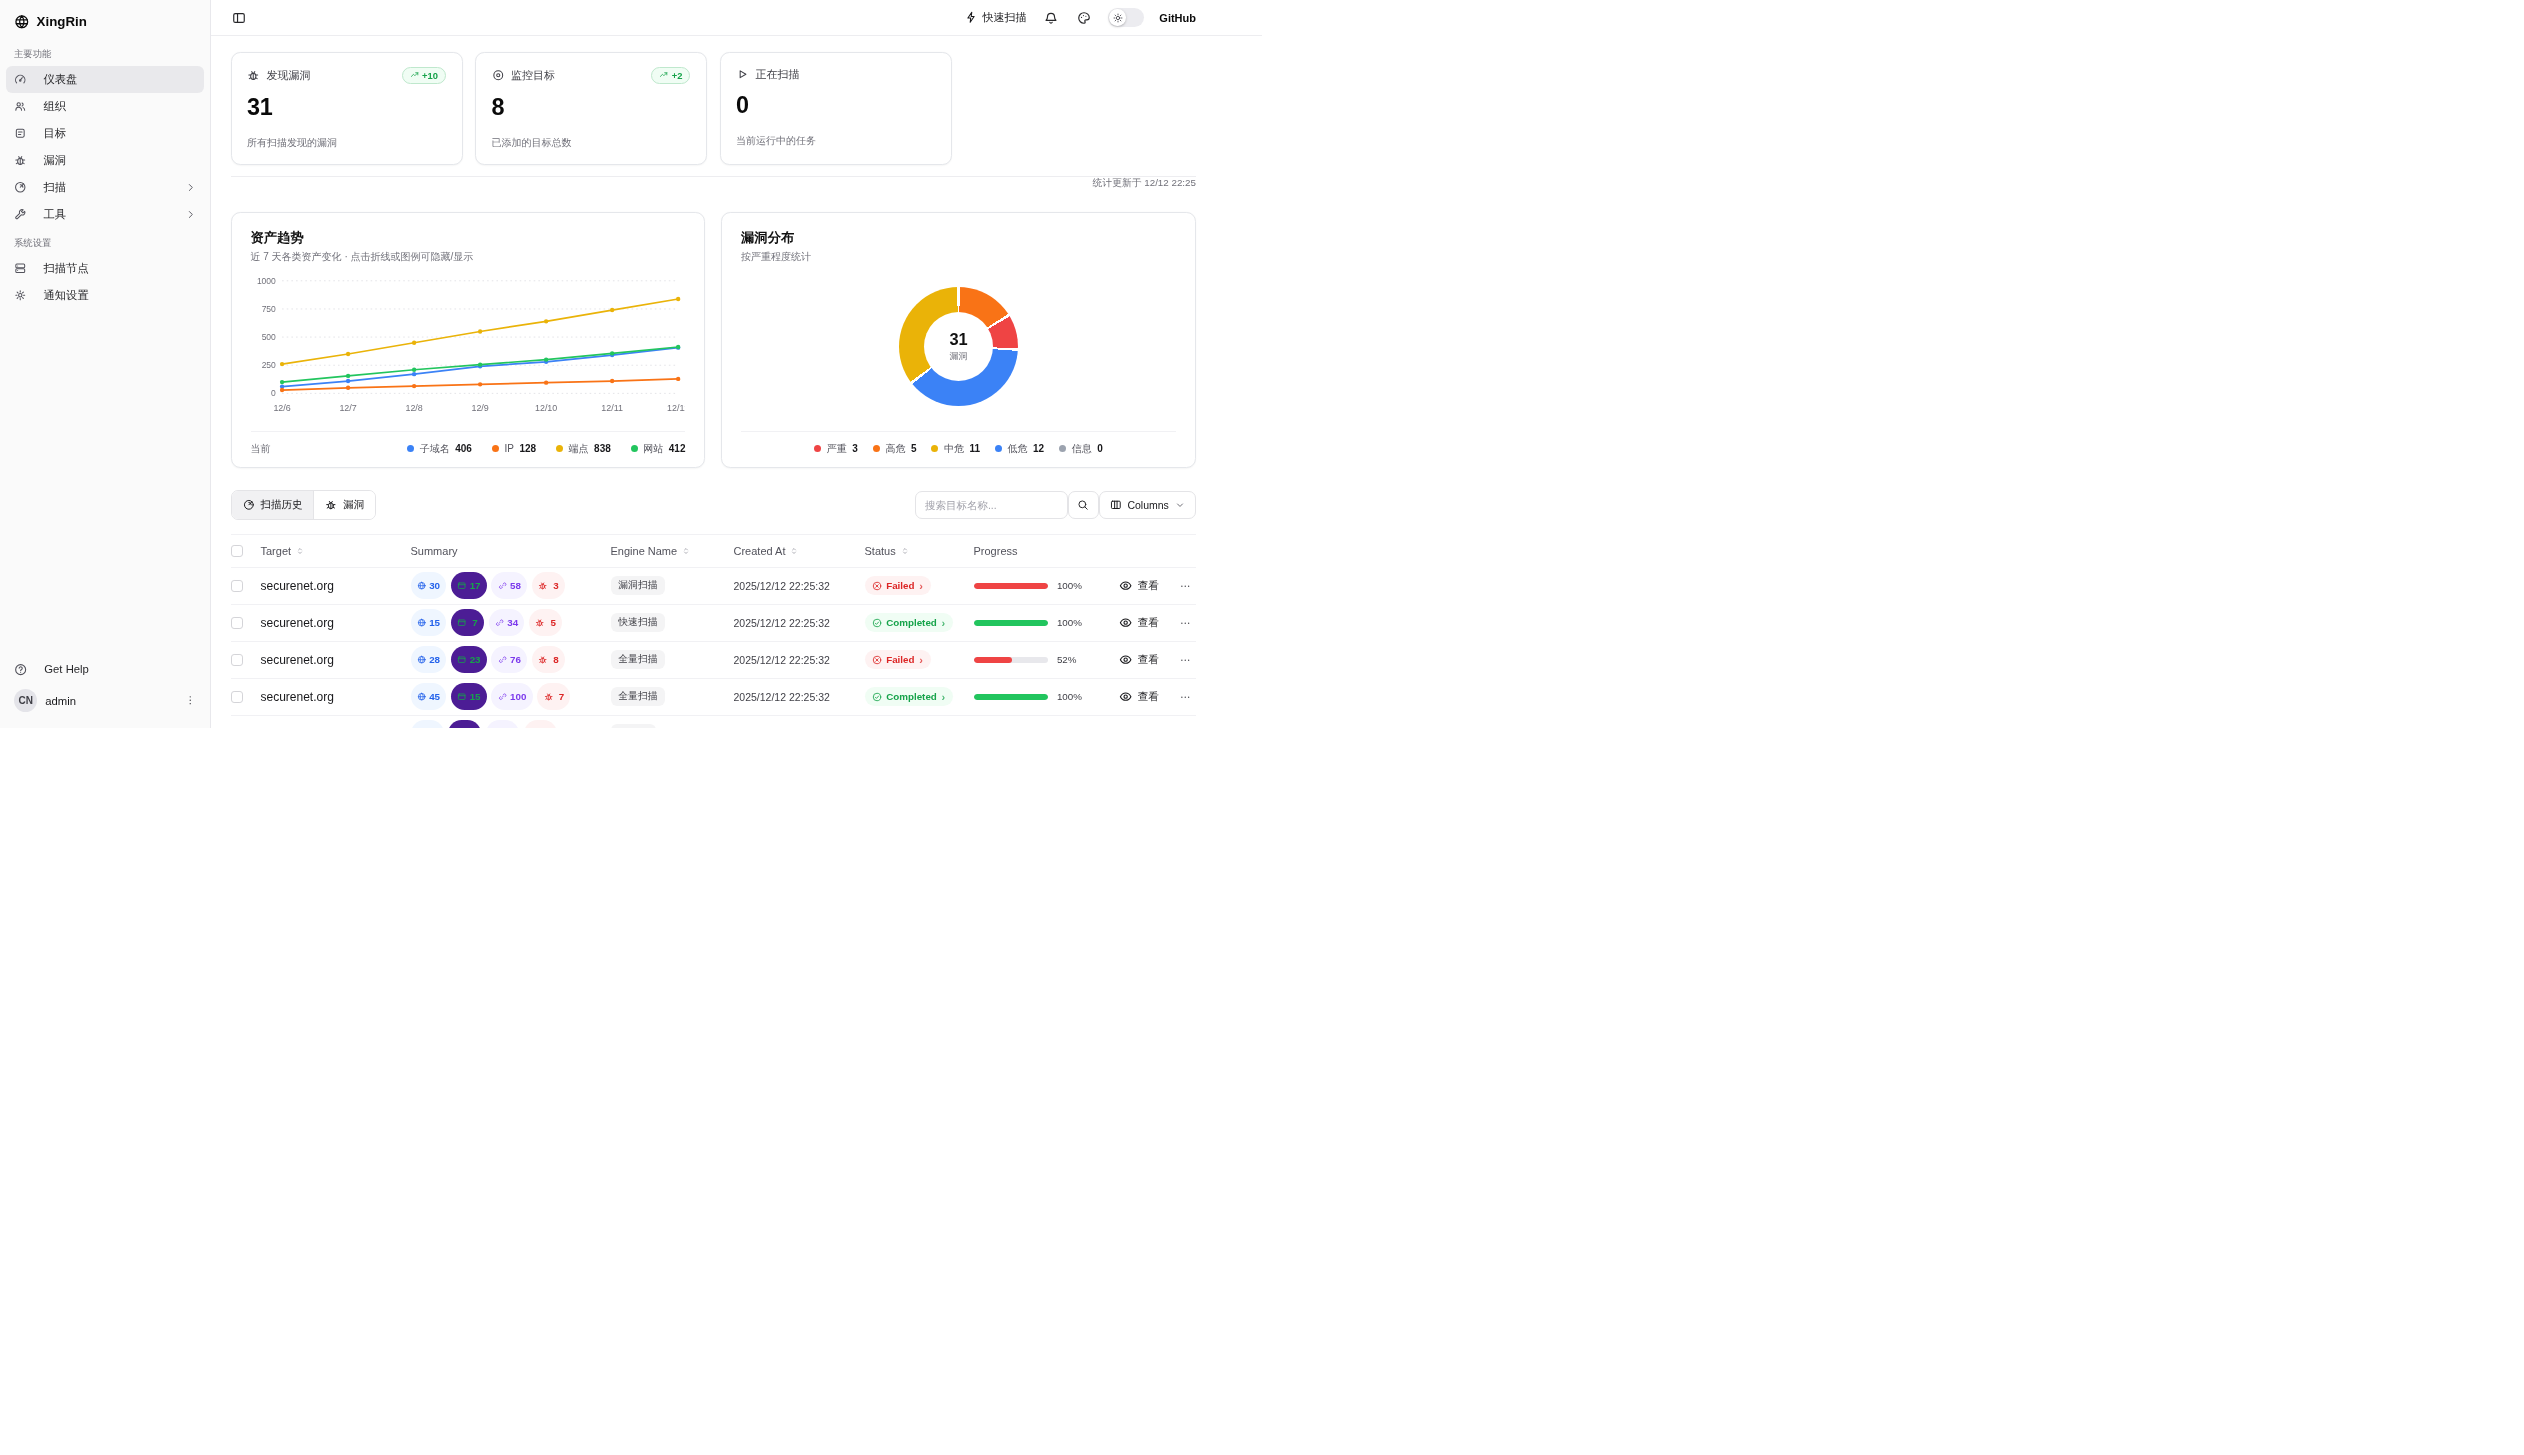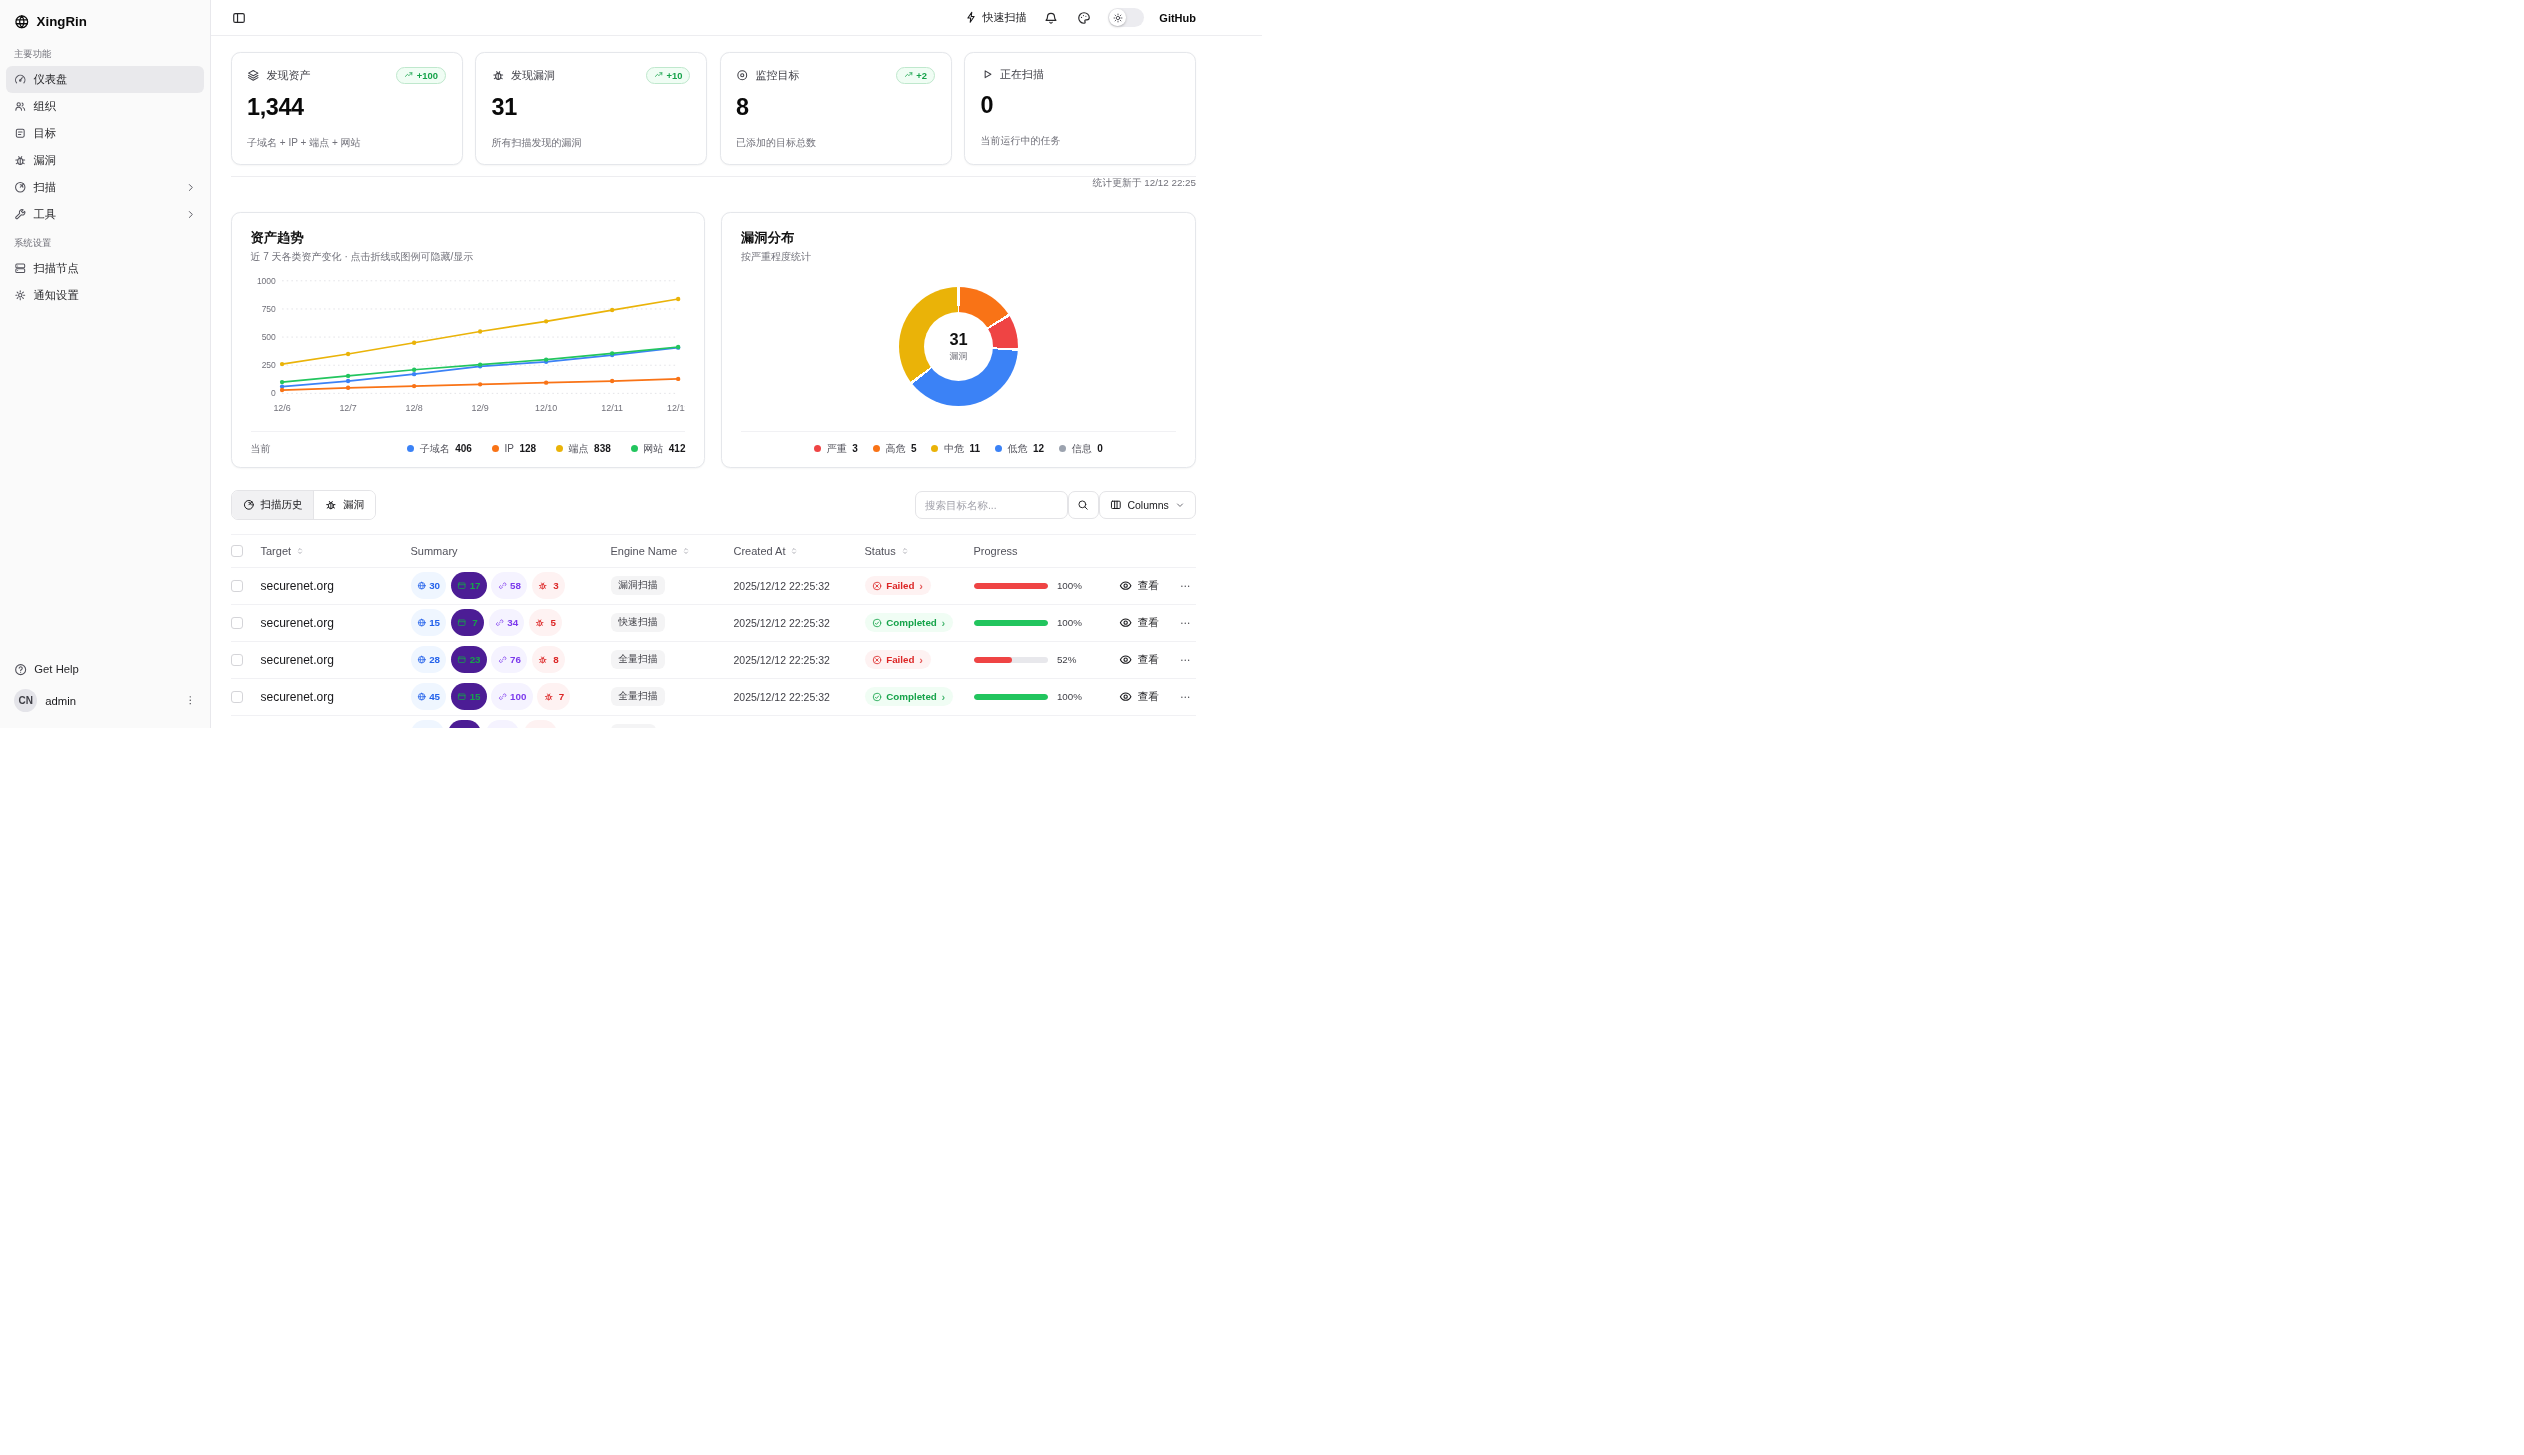--- a/index.html
+++ b/index.html
@@ -5,21 +5,21 @@
   *{box-sizing:border-box;margin:0;padding:0}
   html,body{width:1262px;height:728px;overflow:hidden}
   body{font-family:"Liberation Sans","DejaVu Sans",sans-serif;color:#18181b;background:#fff;font-size:11px}
   button,input{font-family:inherit;cursor:pointer}
   .app{display:flex;width:1262px;height:728px}
   
   .sidebar{width:211px;flex:none;background:#fafafa;border-right:0.8px solid #e8e8ec;display:flex;flex-direction:column;padding:7.8px 6.2px 9.4px}
   .logo-row{display:flex;align-items:center;gap:7px;padding:6.2px 7.8px 9.4px;color:#0a0a0a}
   .logo-text{font-size:13.3px;font-weight:700}
   .nav-label{font-size:9.4px;color:#71717a;padding:9.4px 7.8px 4.7px}
-  .nav-item{display:flex;align-items:center;gap:7px;height:27px;padding:0 7.8px;border-radius:6.2px;font-size:11.3px;color:#27272a;cursor:pointer}
+  .nav-item{display:flex;align-items:center;gap:17px;height:27px;padding:0 7.8px;border-radius:6.2px;font-size:11.3px;color:#27272a;cursor:pointer}
   .nav-item svg{color:#52525b;flex:none}
   .nav-item.active{background:#e9e9ec;font-weight:500}
   .nav-chev{margin-left:auto;color:#71717a}
   .sidebar-bottom{margin-top:auto}
   .user-row{display:flex;align-items:center;gap:7.8px;padding:6.2px 7.8px;border-radius:6.2px;cursor:pointer}
   .avatar{width:23.4px;height:23.4px;border-radius:50%;background:#e4e4e9;color:#3f3f46;font-size:10px;font-weight:600;display:flex;align-items:center;justify-content:center;flex:none}
   .user-name{font-size:11.3px;font-weight:500;color:#18181b}
   .user-kebab{margin-left:auto;color:#3f3f46;display:flex;background:none;border:0}
   
   .main{flex:1;display:flex;flex-direction:column;min-width:0}
@@ -255,36 +255,20 @@
         <a class="gh" href="#">GitHub</a>
       </div>
     </header>
 
     <div class="content">
 
       <div class="stats-grid" id="stats-grid">
           <section class="card stat-card">
             <div class="stat-head">
               <svg viewBox="0 0 24 24" width="12.5" height="12.5" fill="none" stroke="currentColor" stroke-width="2" stroke-linecap="round" stroke-linejoin="round">
-                <path d="M12 3l9 5-9 5-9-5z"></path>
-                <path d="M3 12.5l9 5 9-5"></path>
-                <path d="M3 16.5l9 5 9-5"></path>
-              </svg>
-              <span class="stat-title">发现资产</span>
-              <span class="stat-badge"><svg viewBox="0 0 24 24" width="9.4" height="9.4" fill="none" stroke="currentColor" stroke-width="2" stroke-linecap="round" stroke-linejoin="round">
-                  <path d="M3.5 16.5l5.5-5.5 3.5 3.5 7.5-7.5"></path>
-                  <path d="M14.5 7H20v5.5"></path>
-                </svg>+100</span>
-            </div>
-            <div class="stat-value">1,344</div>
-            <div class="stat-sub">子域名 + IP + 端点 + 网站</div>
-          </section>
-          <section class="card stat-card">
-            <div class="stat-head">
-              <svg viewBox="0 0 24 24" width="12.5" height="12.5" fill="none" stroke="currentColor" stroke-width="2" stroke-linecap="round" stroke-linejoin="round">
                 <ellipse cx="12" cy="14" rx="5" ry="6"></ellipse>
                 <path d="M9 5l1.5 2.5M15 5l-1.5 2.5M3.5 11.5h3M17.5 11.5h3M4.5 18.5l2.5-1.5M19.5 18.5L17 17M12 8v12"></path>
               </svg>
               <span class="stat-title">发现漏洞</span>
               <span class="stat-badge"><svg viewBox="0 0 24 24" width="9.4" height="9.4" fill="none" stroke="currentColor" stroke-width="2" stroke-linecap="round" stroke-linejoin="round">
                   <path d="M3.5 16.5l5.5-5.5 3.5 3.5 7.5-7.5"></path>
                   <path d="M14.5 7H20v5.5"></path>
                 </svg>+10</span>
             </div>
             <div class="stat-value">31</div>

